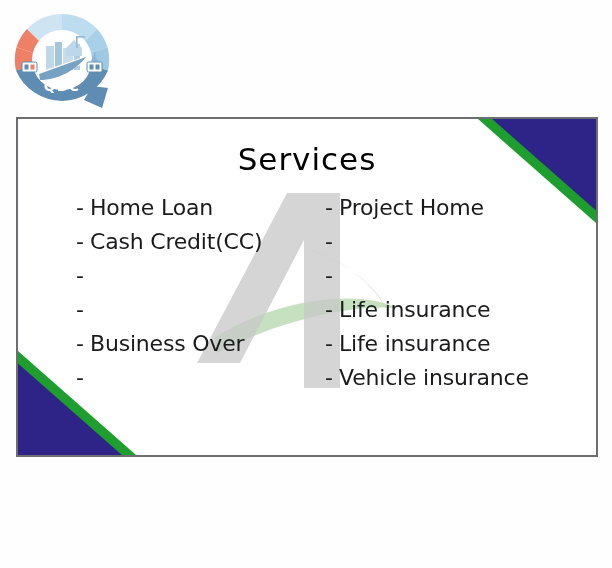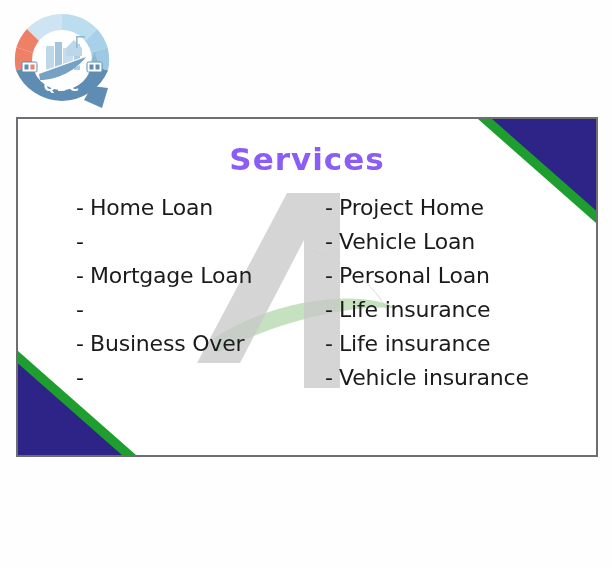--- a/index.html
+++ b/index.html
@@ -96,23 +96,23 @@
   }
 
   
   .card-title {
     position: absolute;
     left: 0; right: 0;
     top: 22px;
     text-align: center;
     font-family: "DejaVu Sans", sans-serif;
     font-size: 31px;
-    font-weight: 700;
+    font-weight: 400;
     letter-spacing: 1.0px;
-    color: #8b5cf6;
+    color: #000000;
   }
 
   
   .columns {
     position: absolute;
     left: 0; right: 0;
     top: 72px;
     display: flex;
     align-items: flex-start;
     padding: 0 14px 0 58px;
@@ -229,49 +229,47 @@
 
   <div class="columns">
 
     <div class="col col-left">
       <div class="svc-item">
         <span class="svc-dash">-</span>
         <span class="svc-label">Home Loan</span>
       </div>
       <div class="svc-item">
         <span class="svc-dash">-</span>
-      </div>
-      <div class="svc-item">
-        <span class="svc-dash">-</span>
-        <span class="svc-label">Mortgage Loan</span>
+        <span class="svc-label">Cash Credit(CC)</span>
+      </div>
+      <div class="svc-item">
+        <span class="svc-dash">-</span>
       </div>
       <div class="svc-item">
         <span class="svc-dash">-</span>
       </div>
       <div class="svc-item">
         <span class="svc-dash">-</span>
         <span class="svc-label">Business Over</span>
       </div>
       <div class="svc-item">
         <span class="svc-dash">-</span>
       </div>
     </div>
 
     <div class="col col-right">
       <div class="svc-item">
         <span class="svc-dash">-</span>
         <span class="svc-label">Project Home</span>
       </div>
       <div class="svc-item">
         <span class="svc-dash">-</span>
-        <span class="svc-label">Vehicle Loan</span>
-      </div>
-      <div class="svc-item">
-        <span class="svc-dash">-</span>
-        <span class="svc-label">Personal Loan</span>
+      </div>
+      <div class="svc-item">
+        <span class="svc-dash">-</span>
       </div>
       <div class="svc-item">
         <span class="svc-dash">-</span>
         <span class="svc-label">Life insurance</span>
       </div>
       <div class="svc-item">
         <span class="svc-dash">-</span>
         <span class="svc-label">Life insurance</span>
       </div>
       <div class="svc-item">

